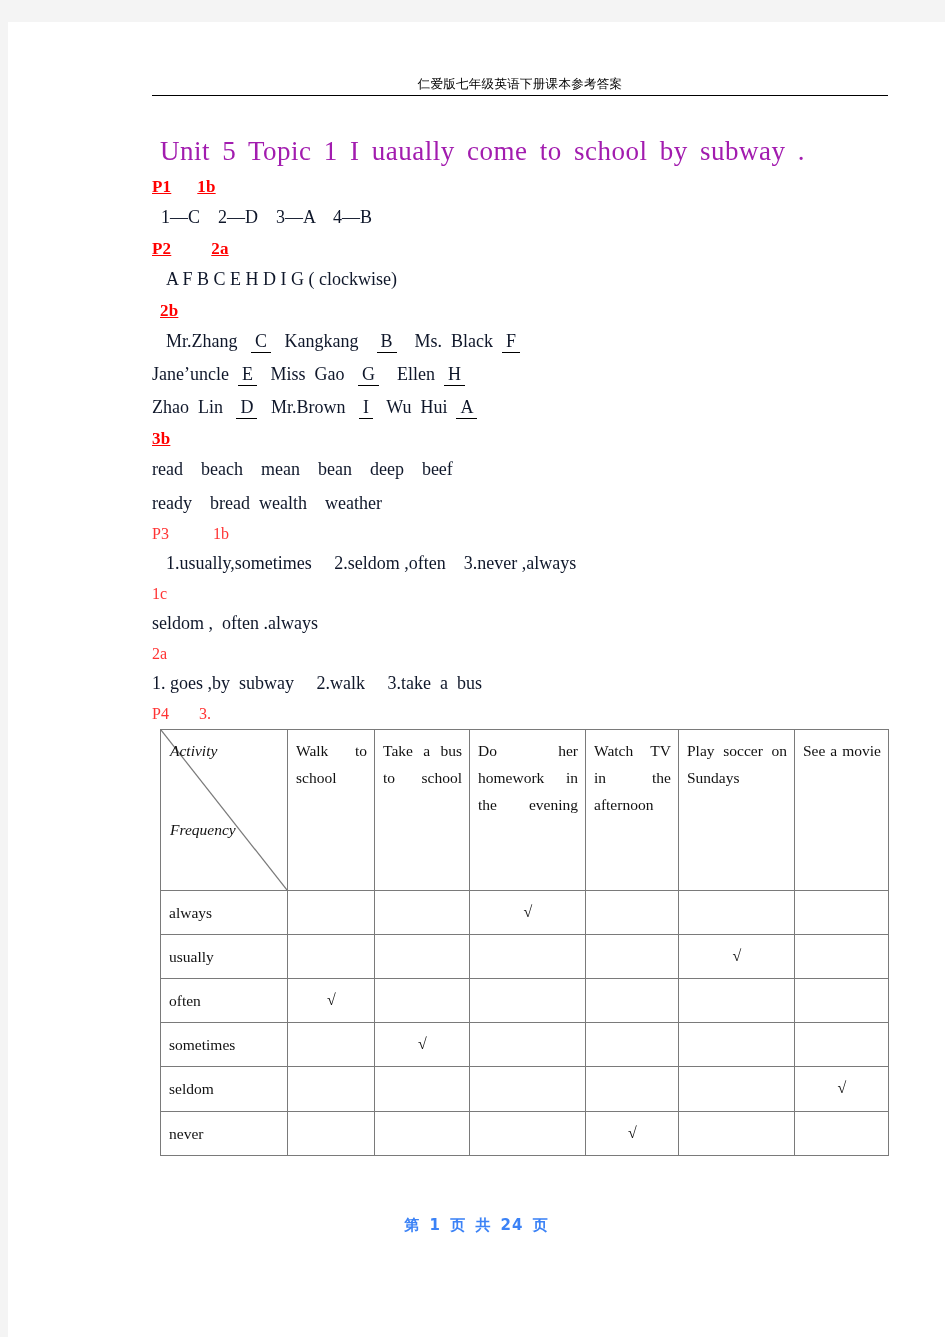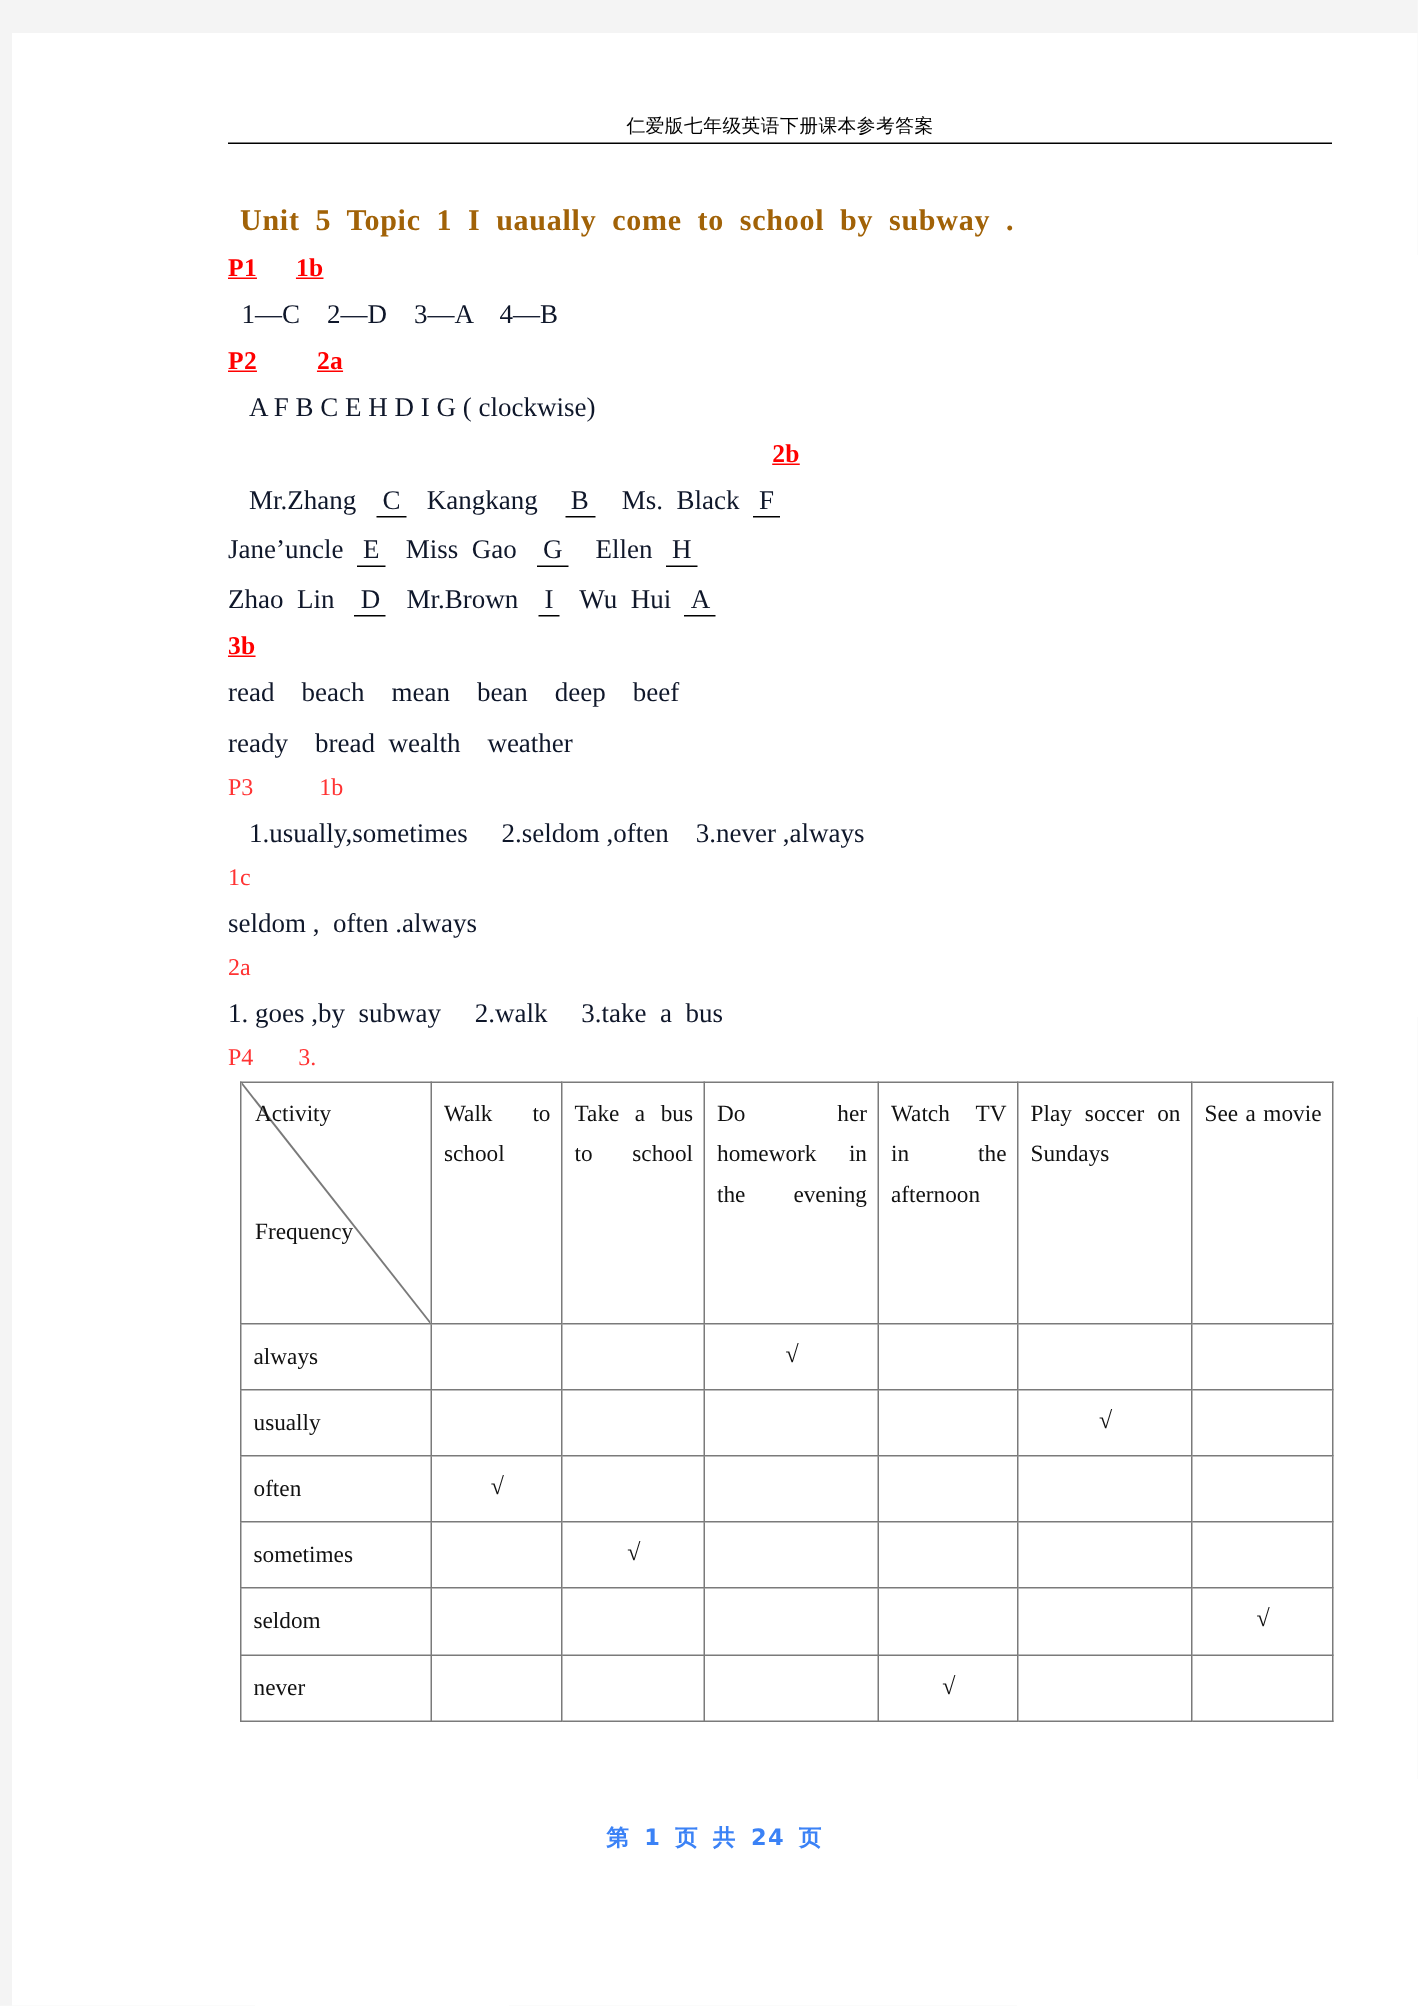--- a/index.html
+++ b/index.html
@@ -41,23 +41,23 @@
   }
   .header-rule {
     border-bottom: 1.6px solid #000;
     width: 100%;
     height: 0;
     margin-bottom: 40px;
   }
 
   
   .unit-title {
-    color: #a16207;
-    font-weight: bold;
-    font-size: 20px;
+    color: #a21caf;
+    font-weight: normal;
+    font-size: 27px;
     letter-spacing: 0.5px;
     word-spacing: 5px;
     margin: 0 0 10px 8px;
     white-space: nowrap;
   }
 
   
   .label-bold {
     color: #ff0000;
     font-weight: bold;
@@ -113,20 +113,21 @@
     text-align-last: justify;
     height: 26px;
   }
   table.freq td.hdr { height: 146px; }
   table.freq td.corner {
     position: relative;
     text-align: right;
     text-align-last: left;
     overflow: hidden;
     padding: 0;
+    font-style: italic;
   }
   .corner-diag {
     position: absolute;
     left: 0; top: 0;
     width: 100%; height: 100%;
   }
   .corner-act {
     position: absolute;
     left: 9px; top: 7px;
     font-size: 15.5px;
@@ -182,21 +183,21 @@
     <div class="header-rule"></div>
 
     <div class="unit-title">Unit 5 Topic 1    I uaually  come  to  school  by  subway  .</div>
 
     <div class="label-bold"><span>P1</span><span class="lbl-gap"></span><span>1b</span></div>
     <div class="ans indent1">1—C    2—D    3—A    4—B</div>
 
     <div class="label-bold"><span>P2</span><span class="lbl-gap-wide"></span><span>2a</span></div>
     <div class="ans indent2">A F B C E H D I G ( clockwise)</div>
 
-    <div class="label-bold" style="margin-left:8px;text-align:center;">2b</div>
+    <div class="label-bold" style="margin-left:8px;">2b</div>
 
     <div class="ans indent2"><span>Mr.Zhang</span>   <u>C</u>   <span>Kangkang</span>    <u>B</u>    <span>Ms.  Black</span>  <u>F</u></div>
 
     <div class="ans indent3"><span>Jane’uncle</span>  <u>E</u>   <span>Miss  Gao</span>   <u>G</u>    <span>Ellen</span>  <u>H</u></div>
 
     <div class="ans indent3"><span>Zhao  Lin</span>   <u>D</u>   <span>Mr.Brown</span>   <u>I</u>   <span>Wu  Hui</span>  <u>A</u></div>
 
     <div class="label-bold">3b</div>
     <div class="ans">read    beach    mean    bean    deep    beef</div>
     <div class="ans">ready    bread  wealth    weather</div>

